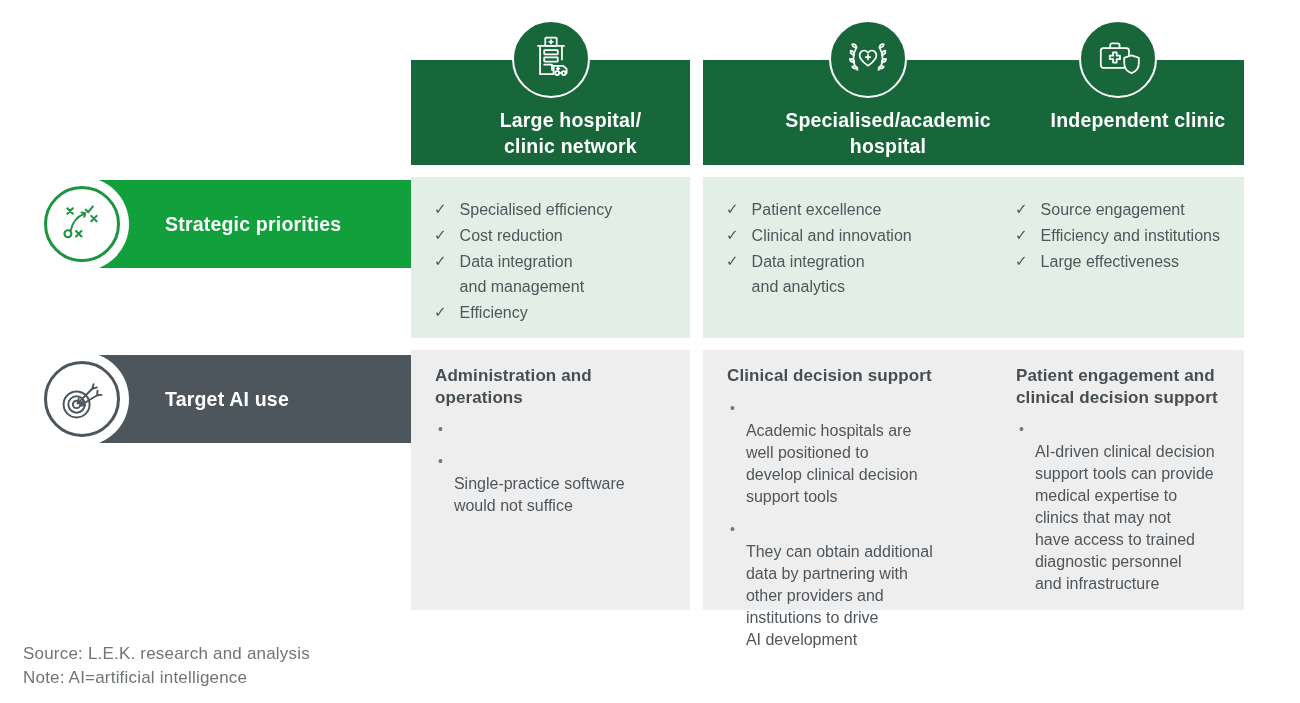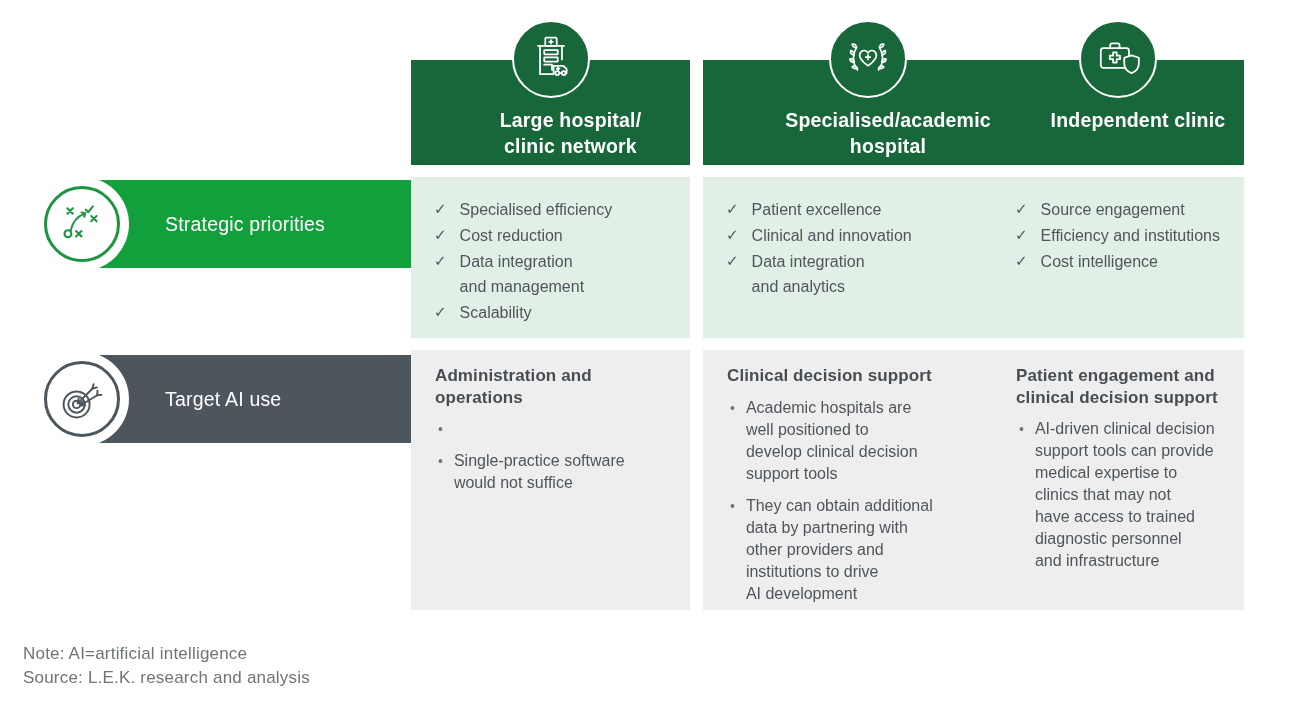--- a/index.html
+++ b/index.html
@@ -14,21 +14,21 @@
   .col-3 { left:992px; width:252px; }
   .col-circle { position:absolute; top:-40px; left:50%; transform:translateX(-50%);
     width:78px; height:78px; border-radius:50%; background:var(--dark-green);
     border:2px solid #fff; display:flex; align-items:center; justify-content:center; color:#fff; }
   .col-circle svg { width:50px; height:50px; }
   .col-title { position:absolute; left:0; right:0; top:47px; text-align:center; color:#fff;
     font-weight:bold; font-size:19.5px; line-height:26px; white-space:pre-line; letter-spacing:.2px;margin-left:40px; }
 
   
   .row-bar { position:absolute; left:93px; width:318px; height:88px; display:flex; align-items:center;
-    padding-left:72px; color:#fff; font-size:19.5px; font-weight:normal; letter-spacing:.2px; }
+    padding-left:72px; color:#fff; font-size:19.5px; font-weight:bold; letter-spacing:.2px; }
   .bar-strategic { top:180px; background:var(--bright-green); }
   .bar-target { top:355px; background:var(--dark-gray);align-items:center; }
   .row-halo { position:absolute; width:94px; height:94px; border-radius:50%; background:#fff; }
   .halo-1 { left:35px; top:177px; }
   .halo-2 { left:35px; top:352px; }
   .row-icon-circle { position:absolute; width:76px; height:76px; border-radius:50%; background:#fff;
     display:flex; align-items:center; justify-content:center; }
   .ric-1 { left:44px; top:186px; border:3px solid var(--ring-green); color:var(--ring-green); }
   .ric-2 { left:44px; top:361px; border:3px solid var(--dark-gray); color:var(--dark-gray); }
   .row-icon-circle svg { width:52px; height:52px; }
@@ -40,21 +40,21 @@
 
   .check-list { padding:20px 8px 0 23px; }
   .check-item { display:flex; gap:13px; font-size:16px; line-height:25px; margin-bottom:1px; color:#4F565B; }
   .check-glyph { font-family:"DejaVu Sans", sans-serif; color:var(--dark-gray); font-size:15px; line-height:25px; flex:0 0 auto; }
   .check-text { white-space:pre-line; }
 
   .ai-inner { padding:15px 24px 0 24px; }
   .ai-heading { font-weight:bold; font-size:17px; line-height:21.5px; color:#474E53; white-space:pre-line; letter-spacing:.1px; }
   .bullet-item { display:flex; gap:11px; margin-top:10px; font-size:16px; line-height:22px; color:#4F565B; }
   .bullet-glyph { color:#70767B; flex:0 0 auto; margin-left:3px; font-size:14px; line-height:22px; }
-  .bullet-text { white-space:pre-line; }
+  .bullet-text { white-space:pre-line;margin-top:23px; }
 
   
   .footer { position:absolute; left:23px; top:642px; font-size:17px; line-height:23.5px; color:#6F7477; letter-spacing:.2px; }
 
   svg { display:block; }
 </style>
 </head>
 <body>
 
 <div class="canvas">
@@ -160,21 +160,21 @@
         <span class="check-glyph">✓</span>
         <span class="check-text">Cost reduction</span>
       </div>
       <div class="check-item">
         <span class="check-glyph">✓</span>
         <span class="check-text">Data integration
 and management</span>
       </div>
       <div class="check-item">
         <span class="check-glyph">✓</span>
-        <span class="check-text">Scalability</span>
+        <span class="check-text">Efficiency</span>
       </div>
     </div>
   </div>
 
   <div class="cell row-priorities col-2">
     <div class="check-list">
       <div class="check-item">
         <span class="check-glyph">✓</span>
         <span class="check-text">Patient excellence</span>
       </div>
@@ -195,21 +195,21 @@
       <div class="check-item">
         <span class="check-glyph">✓</span>
         <span class="check-text">Source engagement</span>
       </div>
       <div class="check-item">
         <span class="check-glyph">✓</span>
         <span class="check-text">Efficiency and institutions</span>
       </div>
       <div class="check-item">
         <span class="check-glyph">✓</span>
-        <span class="check-text">Cost intelligence</span>
+        <span class="check-text">Large effectiveness</span>
       </div>
     </div>
   </div>
 
   <div class="cell row-aiuse col-1">
     <div class="ai-inner">
       <div class="ai-heading">Administration and
 operations</div>
       <div class="bullet-item">
         <span class="bullet-glyph">•</span>
@@ -254,17 +254,17 @@
 medical expertise to
 clinics that may not
 have access to trained
 diagnostic personnel
 and infrastructure</span>
       </div>
     </div>
   </div>
 
   <div class="footer">
+    <div>Source: L.E.K. research and analysis</div>
     <div>Note: AI=artificial intelligence</div>
-    <div>Source: L.E.K. research and analysis</div>
   </div>
 
 </div>
 
 </body></html>

